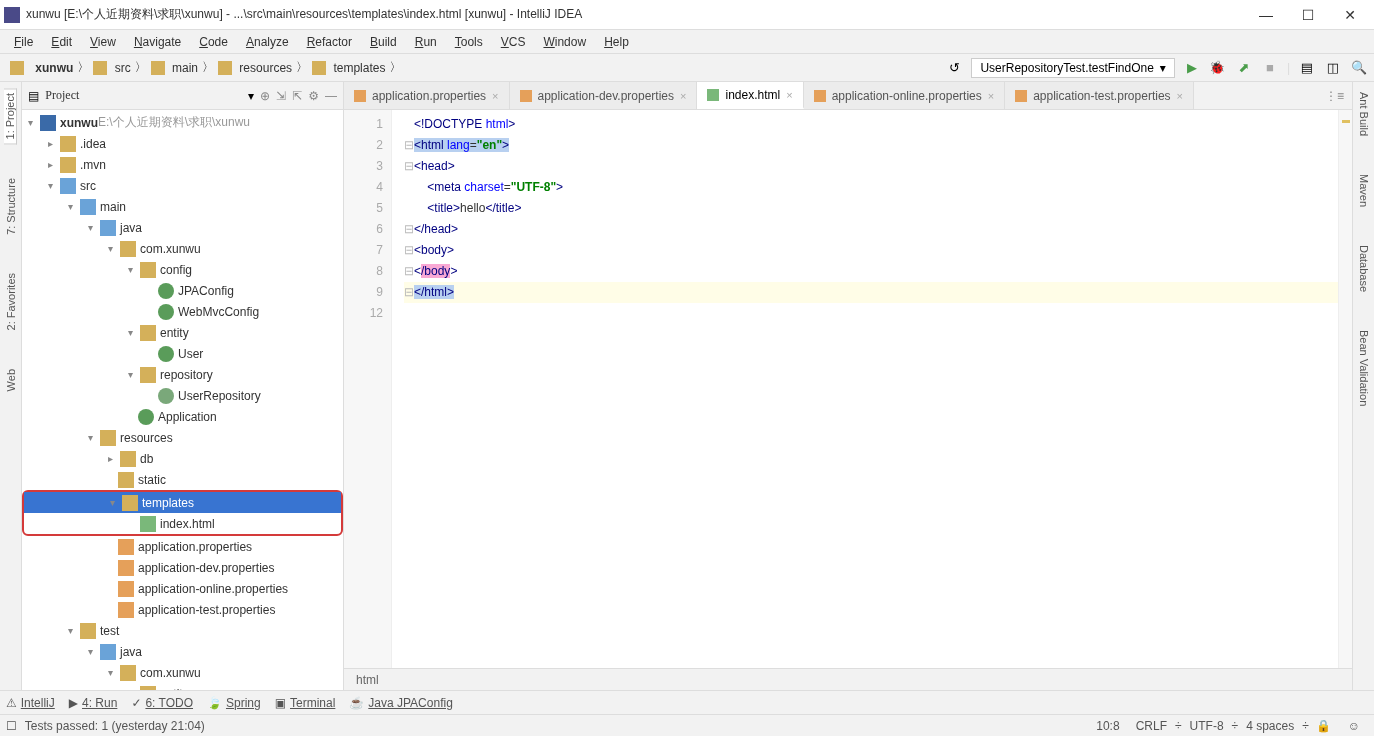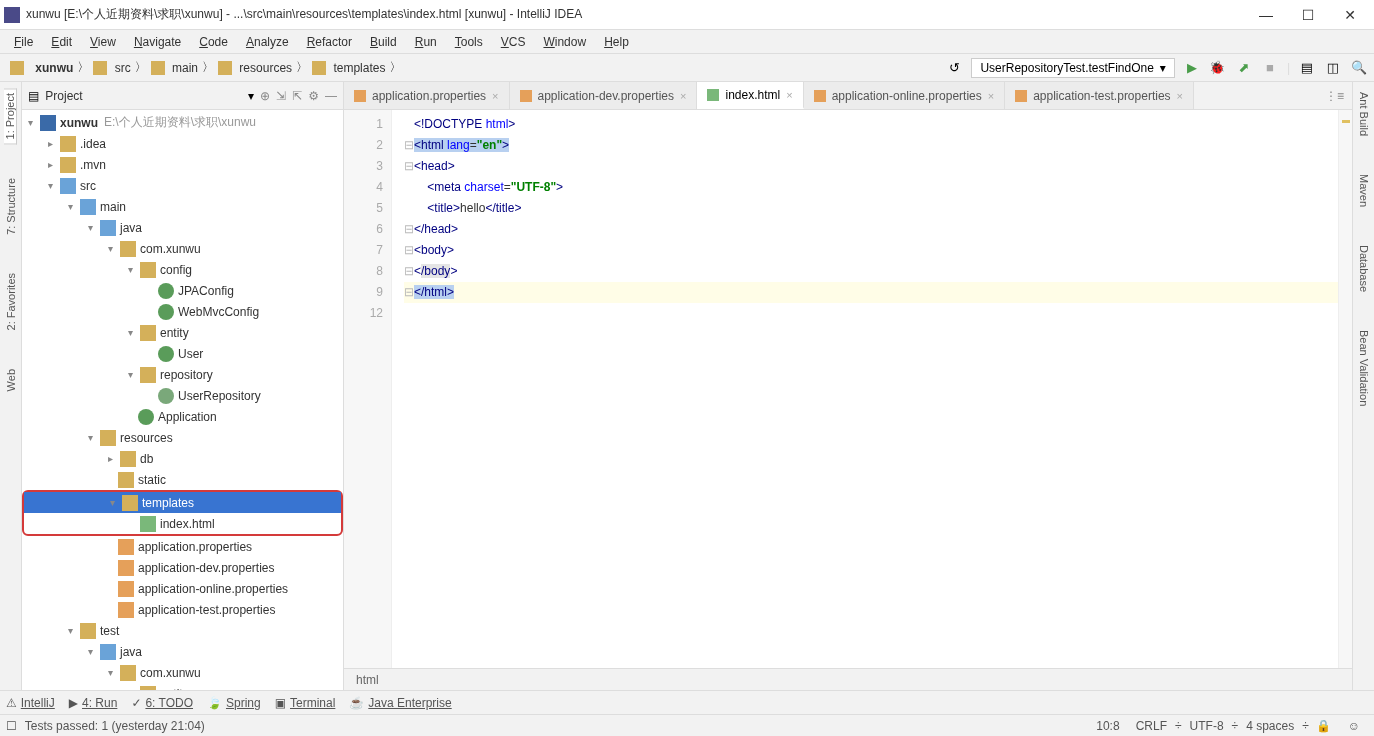--- a/index.html
+++ b/index.html
@@ -19,34 +19,34 @@
 .toolbtn { width: 18px; height: 18px; display: inline-flex; align-items: center; justify-content: center; font-size: 13px; }
 .green { color: #4a9d4a; }
 .main { flex: 1; display: flex; min-height: 0; }
 .left-rail { width: 22px; background: #f2f2f2; border-right: 1px solid #ddd; display: flex; flex-direction: column; align-items: center; gap: 30px; padding-top: 6px; }
 .left-rail .vtab { writing-mode: vertical-rl; transform: rotate(180deg); font-size: 11px; color: #555; padding: 4px 0; cursor: default; }
 .left-rail .vtab.active { background: #fff; border: 1px solid #ccc; border-right: none; }
 .right-rail { width: 22px; background: #f2f2f2; border-left: 1px solid #ddd; display: flex; flex-direction: column; align-items: center; gap: 30px; padding-top: 6px; }
 .right-rail .vtab { writing-mode: vertical-rl; font-size: 11px; color: #555; padding: 4px 0; cursor: default; }
 .sidebar { width: 322px; background: #fff; border-right: 1px solid #ddd; display: flex; flex-direction: column; }
 .side-head { height: 28px; background: #f2f2f2; display: flex; align-items: center; padding: 0 6px; border-bottom: 1px solid #ddd; gap: 6px; }
-.side-head .label { flex: 1; color: #333; }
+.side-head .label { flex: 1; color: #333; font-family: Liberation Serif, serif; }
 .side-head .hk { font-size: 12px; color: #888; cursor: default; }
 .tree { flex: 1; overflow: auto; padding: 2px 0; }
 .node { display: flex; align-items: center; height: 21px; padding-left: 6px; white-space: nowrap; color: #333; }
 .node .arrow { width: 12px; color: #888; font-size: 10px; }
 .node .ic { width: 16px; height: 16px; margin-right: 4px; display: inline-block; }
 .ic.folder { background: #d4b05a; }
 .ic.folderblue { background: #6aa3d8; }
 .ic.class { background: #5a9c5a; border-radius: 8px; }
 .ic.iface { background: #7aa87a; border-radius: 8px; }
 .ic.prop { background: #e5a05a; }
 .ic.html { background: #7ab87a; }
 .ic.module { background: #3a6aa8; }
-.node .hint { color: #999; margin-left: 6px; }
+.node .hint { color: #999; }
 .node.selected { background: #3874d1; color: #fff; }
 .highlight-box { border: 2px solid #d43a3a; border-radius: 6px; }
 .editor { flex: 1; display: flex; flex-direction: column; min-width: 0; }
 .tabs { height: 28px; background: #f2f2f2; border-bottom: 1px solid #ddd; display: flex; align-items: stretch; overflow: hidden; }
 .tab { display: flex; align-items: center; gap: 6px; padding: 0 10px; border-right: 1px solid #ddd; color: #555; cursor: default; background: #ececec; }
 .tab.active { background: #fff; color: #000; border-bottom: 2px solid #fff; }
 .tab .x { color: #aaa; font-size: 11px; }
 .tab .tic { width: 12px; height: 12px; display: inline-block; }
 .tabs .spacer { flex: 1; }
 .tabs .tend { padding: 0 8px; display: flex; align-items: center; color: #888; }
@@ -54,21 +54,21 @@
 .gutter { width: 48px; background: #f7f7f7; border-right: 1px solid #eee; text-align: right; padding: 4px 8px 0 0; color: #aaa; font-family: Consolas, monospace; font-size: 13px; }
 .gutter div { height: 21px; line-height: 21px; }
 .code { flex: 1; padding: 4px 0 0 12px; font-family: Consolas, monospace; font-size: 13px; color: #333; overflow: auto; position: relative; }
 .code .line { height: 21px; line-height: 21px; white-space: pre; }
 .code .hl-current { background: #fffde7; }
 .tag { color: #000080; }
 .attr { color: #0000ff; }
 .str { color: #008000; font-weight: bold; }
 .txt { color: #333; }
 .sel-blue { background: #b8d0f0; }
-.warn-bg { background: #e5e5e5; }
+.warn-bg { background: #f9a8d4; }
 .breadcrumb-bar { height: 22px; background: #f2f2f2; border-top: 1px solid #ddd; display: flex; align-items: center; padding: 0 12px; color: #666; font-size: 11px; }
 .bottom-tabs { height: 24px; background: #f2f2f2; border-top: 1px solid #ddd; display: flex; align-items: center; padding: 0 6px; gap: 14px; }
 .bottom-tabs .btab { color: #555; cursor: default; display: flex; align-items: center; gap: 4px; }
 .status { height: 22px; background: #f2f2f2; border-top: 1px solid #ddd; display: flex; align-items: center; padding: 0 6px; color: #555; font-size: 11px; }
 .status .sp { flex: 1; }
 .status .sitem { padding: 0 8px; }
 .fold { color: #bbb; display: inline-block; width: 10px; }
 .markstrip { width: 14px; background: #f7f7f7; border-left: 1px solid #eee; position: relative; }
 .markstrip .m { position: absolute; right: 2px; width: 8px; height: 3px; }
 .markstrip .mwarn { background: #e0c060; top: 10px; }
@@ -374,21 +374,21 @@
     <span class="btab">
       <span>🍃</span> 
       <u>Spring</u>
     </span>
     <span class="btab">
       <span>▣</span> 
       <u>Terminal</u>
     </span>
     <span class="btab">
       <span>☕</span> 
-      <u>Java Enterprise</u>
+      <u>Java JPAConfig</u>
     </span>
   </div>
 
 <div class="status">
   <span>☐</span>
   <span class="sitem">Tests passed: 1 (yesterday 21:04)</span>
   <span class="sp"></span>
   <span class="sitem">10:8</span>
   <span class="sitem">CRLF</span>
   <span>÷</span>

